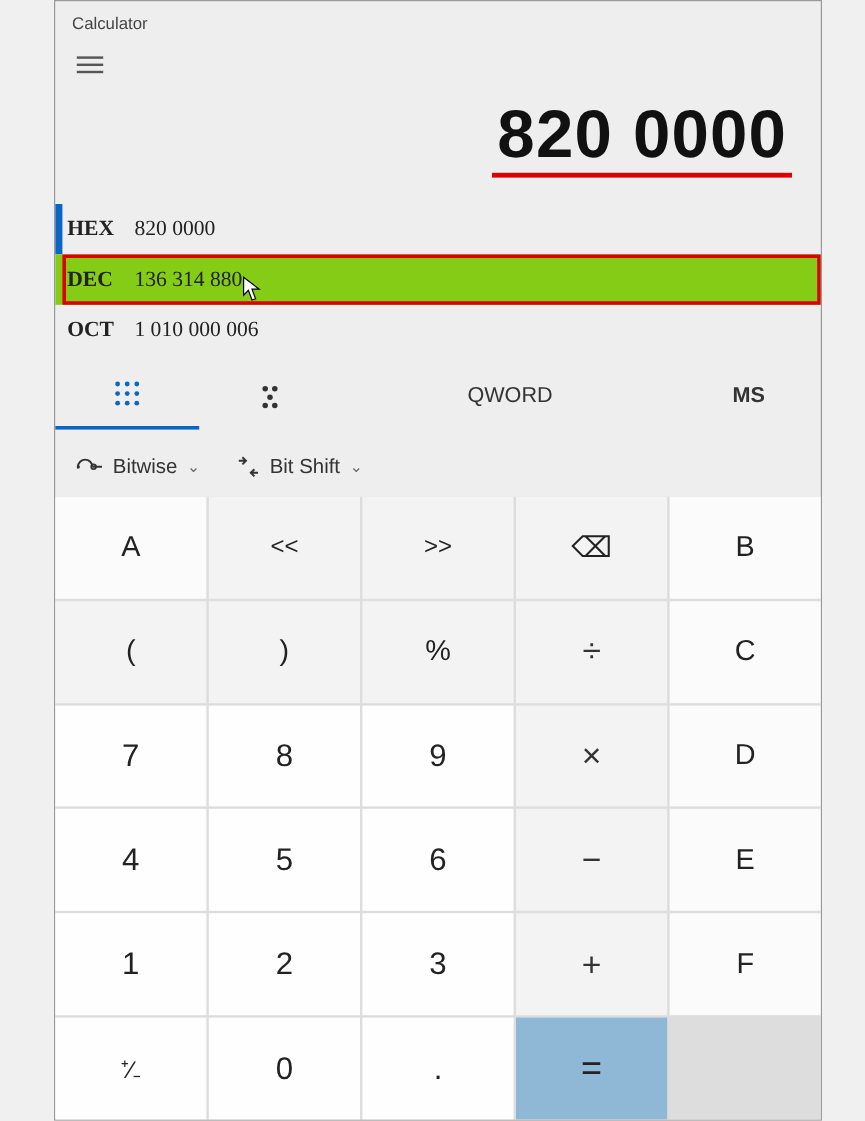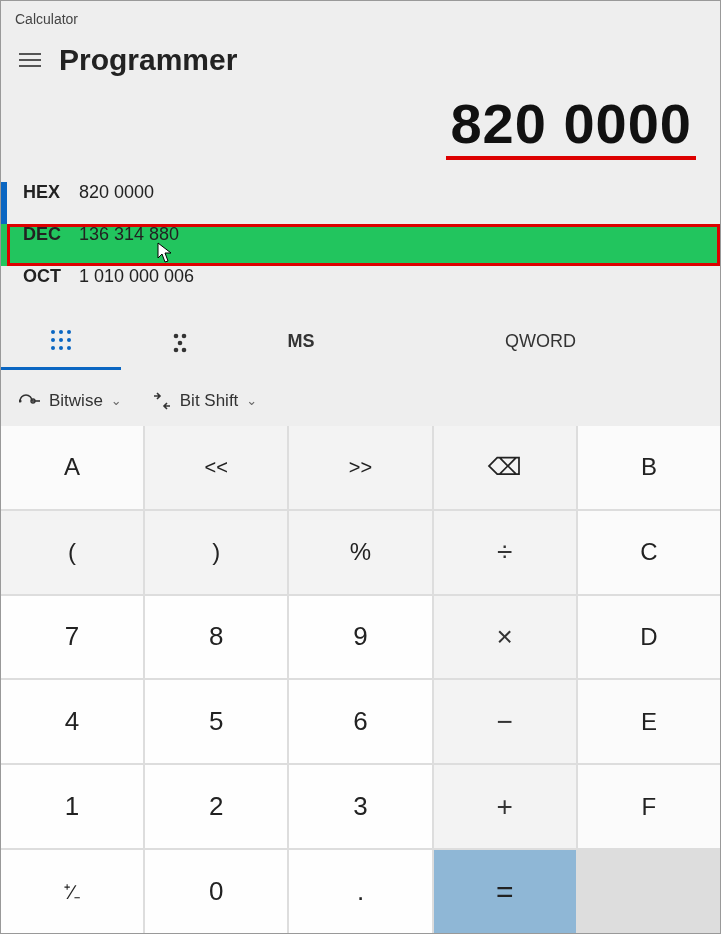--- a/index.html
+++ b/index.html
@@ -1,29 +1,29 @@
 <!DOCTYPE html>
 <html><head>
 <meta charset="utf-8">
 <style>
   html,body{margin:0;padding:0;font-family:"Segoe UI",Arial,sans-serif;background:#f0f0f0;}
-  .window{width:721px;height:934px;background:#eeeeee;border:1px solid #999;box-sizing:border-box;display:flex;flex-direction:column;overflow:hidden;}
+  .window{width:640px;height:934px;background:#eeeeee;border:1px solid #999;box-sizing:border-box;display:flex;flex-direction:column;overflow:hidden;margin-left:45px;}
   .title-bar{height:36px;display:flex;align-items:center;padding:0 14px;font-size:14px;color:#444;}
   .header{display:flex;align-items:center;padding:6px 18px 0 18px;}
   .hamburger{width:22px;height:22px;display:flex;flex-direction:column;justify-content:center;gap:4px;margin-right:18px;cursor:pointer;}
   .hamburger span{display:block;height:2px;width:22px;background:#555;}
   .mode-title{font-size:30px;font-weight:600;color:#222;}
   .display-area{padding:18px 24px 4px 0;text-align:right;}
   .display-value{font-size:56px;font-weight:600;color:#111;letter-spacing:1px;display:inline-block;border-bottom:4px solid #d00;padding:0 4px 2px 4px;line-height:1.05;}
   .base-list{margin-top:18px;}
-  .base-row{display:flex;align-items:flex-start;height:42px;border-left:6px solid transparent;padding-left:16px;font-size:18px;color:#222;}
+  .base-row{display:flex;align-items:center;height:42px;border-left:6px solid transparent;padding-left:4px;font-size:18px;color:#222;font-family:Liberation Serif, serif;}
   .base-row .lbl{width:56px;font-weight:600;}
   .base-row .val{font-weight:500;}
   .base-row.active{border-left-color:#0a66c2;}
-  .base-row.highlight{background:#22c55e;position:relative;box-shadow:inset 0 0 0 3px #d00;}
+  .base-row.highlight{background:#84cc16;position:relative;box-shadow:inset 0 0 0 3px #d00;}
   .cursor{position:absolute;left:150px;top:18px;pointer-events:none;}
   .toolbar{display:flex;align-items:stretch;height:56px;margin-top:6px;}
   .tool-tab{flex:0 0 120px;display:flex;align-items:center;justify-content:center;font-size:18px;color:#333;cursor:pointer;}
   .tool-tab.wide{flex:1;}
   .tool-tab.ms{flex:0 0 120px;font-weight:600;}
   .tool-tab.active{border-bottom:3px solid #0a66c2;color:#0a66c2;}
   .tool-icon svg{display:block;}
   .sub-toolbar{display:flex;align-items:center;height:50px;padding:0 18px;gap:30px;font-size:17px;color:#333;margin-top:6px;}
   .dropdown{display:flex;align-items:center;gap:8px;cursor:pointer;}
   .chev{font-size:13px;color:#666;}
@@ -43,21 +43,20 @@
   <div class="title-bar">
     <span>Calculator</span>
   </div>
 
   <div class="header">
     <div class="hamburger">
       <span></span>
         <span></span>
         <span></span>
     </div>
-    <div class="mode-title">Programmer</div>
   </div>
 
   <div class="display-area">
     <span class="display-value">820 0000</span>
   </div>
 
   <div class="base-list">
     <div class="base-row active">
       <span class="lbl">HEX</span>
       <span class="val">820 0000</span>
@@ -95,25 +94,25 @@
       <svg width="22" height="22" viewBox="0 0 22 22">
         <g fill="#333">
           <circle cx="6" cy="5" r="2.3"></circle>
             <circle cx="14" cy="5" r="2.3"></circle>
           <circle cx="10" cy="12" r="2.3"></circle>
           <circle cx="6" cy="19" r="2.3"></circle>
             <circle cx="14" cy="19" r="2.3"></circle>
         </g>
       </svg>
     </div>
+    <div class="tool-tab wide">
+      <span>QWORD</span>
+    </div>
     <div class="tool-tab ms">
       <span>MS</span>
-    </div>
-    <div class="tool-tab wide">
-      <span>QWORD</span>
     </div>
   </div>
 
   <div class="sub-toolbar">
     <div class="dropdown">
       <svg width="22" height="18" viewBox="0 0 22 18">
         <path d="M1 9 a6 6 0 0 1 12 0" fill="none" stroke="#333" stroke-width="1.6"></path>
         <circle cx="1" cy="9" r="1.6" fill="#333"></circle>
         <line x1="13" y1="9" x2="21" y2="9" stroke="#333" stroke-width="1.6"></line>
         <circle cx="14" cy="9" r="2" fill="none" stroke="#333" stroke-width="1.4"></circle>

